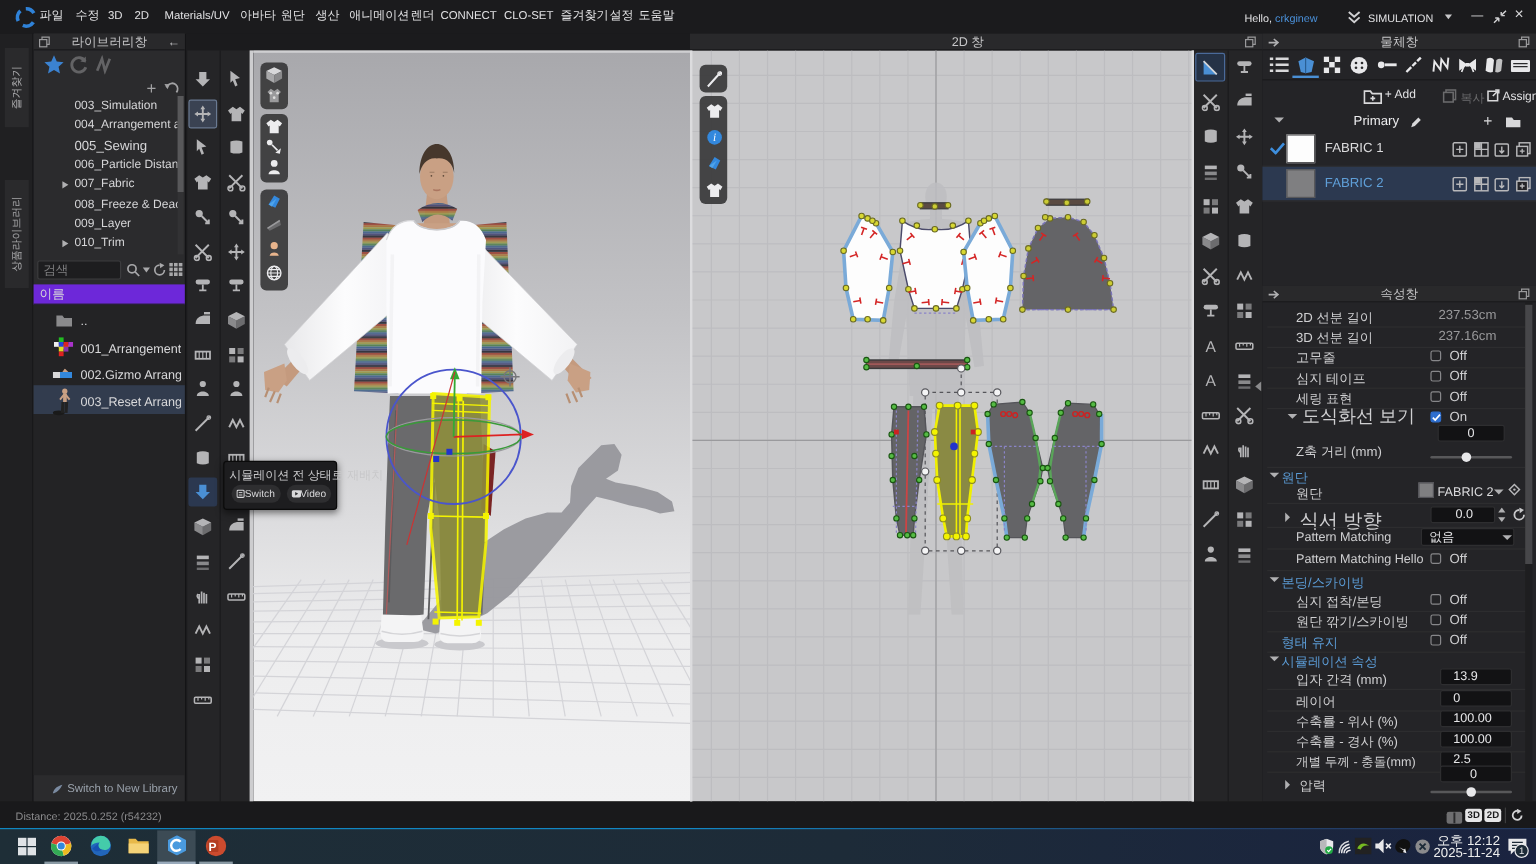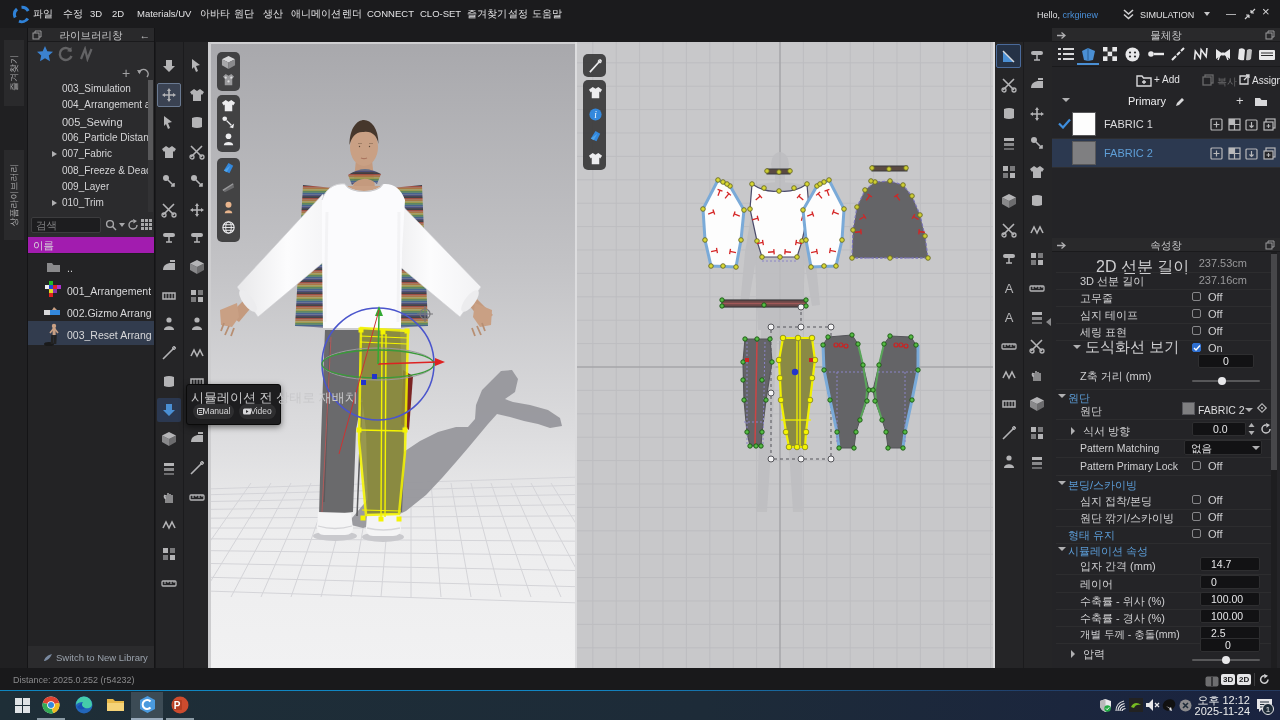--- a/index.html
+++ b/index.html
@@ -127,21 +127,21 @@
         <rect x="0" y="0" width="3" height="3" fill="#a8a8aa"></rect>
         <rect x="4" y="0" width="3" height="3" fill="#a8a8aa"></rect>
         <rect x="8" y="0" width="3" height="3" fill="#a8a8aa"></rect>
         <rect x="0" y="4" width="3" height="3" fill="#a8a8aa"></rect>
         <rect x="4" y="4" width="3" height="3" fill="#a8a8aa"></rect>
         <rect x="8" y="4" width="3" height="3" fill="#a8a8aa"></rect>
         <rect x="0" y="8" width="3" height="3" fill="#a8a8aa"></rect>
         <rect x="4" y="8" width="3" height="3" fill="#a8a8aa"></rect>
         <rect x="8" y="8" width="3" height="3" fill="#a8a8aa"></rect>
       </svg>
-<div class="abs" style="left:0px;top:209px;width:126px;height:17px;background:#a21caf;border-bottom:1px solid #1f1f21;color:#d8d8da;font-size:10.5px;line-height:17px;padding-left:5px">이름</div>
+<div class="abs" style="left:0px;top:209px;width:126px;height:17px;background:#6d28d9;border-bottom:1px solid #1f1f21;color:#d8d8da;font-size:10.5px;line-height:17px;padding-left:5px">이름</div>
 <div class="abs" style="left:0px;top:226px;width:126px;height:392px;background:#232325"></div>
 <svg class="abs" style="left:18px;top:233px" width="15" height="12" viewBox="0 0 15 12">
         <path d="M1 2 L6 2 L7.5 4 L14 4 L14 11 L1 11 Z" fill="#8a8a8c"></path>
       </svg>
 <span class="abs" style="left:39px;top:234px;color:#d8d8da;font-size:10.5px;white-space:nowrap;overflow:hidden;max-width:84px;display:inline-block">..</span>
 <svg class="abs" style="left:17px;top:253px" width="16" height="16" viewBox="0 0 16 16">
         <path d="M2 6 L14 6 L10 10 L5 10 Z" fill="#cc8822"></path>
         <rect x="4" y="0" width="4" height="4" fill="#22bb22"></rect>
         <rect x="0" y="4" width="4" height="4" fill="#eeeeee"></rect>
         <rect x="4" y="4" width="4" height="4" fill="#2244dd"></rect>
@@ -500,22 +500,22 @@
         <polygon points="234,320 224,316 224,324" fill="#dd2222"></polygon>
 <line x1="167" y1="322" x2="168" y2="272" stroke="#33aa33" stroke-width="1.5"></line>
         <polygon points="168,264 164,274 172,274" fill="#33aa33"></polygon>
 <line x1="168" y1="268" x2="128" y2="412" stroke="#cc3333" stroke-width="1"></line>
 <rect x="161" y="332" width="5" height="5" fill="#2233cc"></rect>
         <rect x="150" y="338" width="5" height="5" fill="#2233cc"></rect>
 <circle cx="214" cy="272" r="5" fill="none" stroke="#77777a" stroke-width="1.2"></circle>
         <path d="M 214 264 V 280 M 206 272 H 222" stroke="#77777a" stroke-width="1.2"></path>
 </svg>
 <div class="abs" style="left:30px;top:356px;width:95px;height:41px;background:#1d1d1f;border:1px solid #0a0a0a;border-radius:3px;box-shadow:0 2px 6px rgba(0,0,0,.5)"></div>
-<div class="abs" style="left:35px;top:361px;width:90px;color:#c8c8ca;font-size:13px;white-space:nowrap">시뮬레이션 전 상태로 재배치</div>
-<div class="abs" style="left:37px;top:376px;width:41px;height:15px;background:#2e2e30;border-radius:8px;color:#d8d8da;font-size:8.5px;line-height:15px;text-align:center;padding-left:6px">Manual</div>
+<div class="abs" style="left:35px;top:361px;width:90px;color:#c8c8ca;font-size:10px;white-space:nowrap">시뮬레이션 전 상태로 재배치</div>
+<div class="abs" style="left:37px;top:376px;width:41px;height:15px;background:#2e2e30;border-radius:8px;color:#d8d8da;font-size:8.5px;line-height:15px;text-align:center;padding-left:6px">Switch</div>
       <svg class="abs" style="left:41px;top:380px" width="7" height="7" viewBox="0 0 7 7">
         <rect x="0.5" y="0.5" width="6" height="6" rx="1" fill="none" stroke="#d8d8da" stroke-width="1"></rect>
         <path d="M2 2.5 H5 M2 4.5 H5" stroke="#d8d8da" stroke-width="0.8"></path>
       </svg>
 <div class="abs" style="left:83px;top:376px;width:37px;height:15px;background:#2e2e30;border-radius:8px;color:#d8d8da;font-size:8.5px;line-height:15px;text-align:center;padding-left:7px">Video</div>
       <svg class="abs" style="left:87px;top:380px" width="8" height="7" viewBox="0 0 8 7">
         <rect x="0" y="0.5" width="8" height="6" rx="1.5" fill="#d8d8da"></rect>
         <path d="M3 2 L5.5 3.5 L3 5 Z" fill="#2e2e30"></path>
       </svg>
 <div class="abs" style="left:61px;top:24px;width:23px;height:39.0px;background:rgba(56,56,58,0.92);border-radius:5px"></div>
@@ -577,20 +577,26 @@
           <circle cx="8" cy="8" r="6" fill="none" stroke="#ececee" stroke-width="1.2"></circle>
           <ellipse cx="8" cy="8" rx="3" ry="6" fill="none" stroke="#ececee" stroke-width="1"></ellipse>
           <path d="M2 8 H14 M3 5 H13 M3 11 H13" stroke="#ececee" stroke-width="1"></path>
         </svg>
       </div>
 </div>
 
 <div class="abs" id="vp2d">
   <div class="abs" style="left:0;top:14px;width:2px;height:626px;background:#dcdcde;z-index:5"></div>
   <div class="abs" style="left:418px;top:14px;width:2px;height:626px;background:#dcdcde;z-index:5"></div>
+  <div class="ptitle" style="position:relative;padding-right:14px">2D 창
+    <svg class="abs" style="right:5px;top:2px" width="10" height="10" viewBox="0 0 10 10">
+          <rect x="1" y="3" width="6" height="6" fill="none" stroke="#9a9a9c"></rect>
+          <path d="M3 3 V1 H9 V7 H7" fill="none" stroke="#9a9a9c"></path>
+        </svg>
+  </div>
   <svg class="abs" style="left:0;top:14px" width="420" height="626" viewBox="0 0 420 626">
 <rect width="420" height="626" fill="#c8c8ca"></rect>
 <g stroke="#bdbdc0" stroke-width="1">
           <line x1="-5.6" y1="0" x2="-5.6" y2="626"></line>
           <line x1="17.8" y1="0" x2="17.8" y2="626"></line>
           <line x1="41.2" y1="0" x2="41.2" y2="626"></line>
           <line x1="64.6" y1="0" x2="64.6" y2="626"></line>
           <line x1="88.0" y1="0" x2="88.0" y2="626"></line>
           <line x1="111.4" y1="0" x2="111.4" y2="626"></line>
           <line x1="134.8" y1="0" x2="134.8" y2="626"></line>
@@ -1266,21 +1272,21 @@
       </svg>
     </div>
 
 <div class="abs" id="propwin">
       <div class="ptitle" style="position:relative">속성창<svg class="abs" style="left:5px;top:3px" width="10" height="9" viewBox="0 0 10 9">
           <path d="M0 4.5 H7 M4.5 1.5 L8 4.5 L4.5 7.5" stroke="#b0b0b2" stroke-width="1.3" fill="none"></path>
         </svg><svg class="abs" style="right:5px;top:2px" width="10" height="10" viewBox="0 0 10 10">
           <rect x="1" y="3" width="6" height="6" fill="none" stroke="#9a9a9c"></rect>
           <path d="M3 3 V1 H9 V7 H7" fill="none" stroke="#9a9a9c"></path>
         </svg></div>
-<span class="plabel" style="left:44px;top:19px;color:#cfcfd1;font-size:16px">2D 선분 길이</span>
+<span class="plabel" style="left:28px;top:19px;color:#cfcfd1;font-size:11px">2D 선분 길이</span>
 <span class="pvalue" style="left:120px;top:19px;width:75px">237.53cm</span>
 <div class="rowline" style="left:4px;top:34px;width:218px"></div>
 <span class="plabel" style="left:28px;top:36px;color:#cfcfd1;font-size:11px">3D 선분 길이</span>
 <span class="pvalue" style="left:120px;top:36px;width:75px">237.16cm</span>
 <div class="rowline" style="left:4px;top:51px;width:218px"></div>
 <span class="plabel" style="left:28px;top:53px;color:#cfcfd1;font-size:11px">고무줄</span>
 <div class="chk" style="left:140px;top:54px"></div>
 <span class="offtxt" style="left:156px;top:53px">Off</span>
 <div class="rowline" style="left:4px;top:68px;width:218px"></div>
 <span class="plabel" style="left:28px;top:70px;color:#cfcfd1;font-size:11px">심지 테이프</span>
@@ -1308,57 +1314,57 @@
 <span class="plabel" style="left:28px;top:166px;color:#cfcfd1;font-size:11px">원단</span>
 <div class="abs" style="left:130px;top:164px;width:13px;height:13px;background:#7f7f81;border:1px solid #55555a"></div>
 <span class="plabel" style="left:146px;top:166px;color:#dcdcde;font-size:10.5px">FABRIC 2</span>
 <div class="tri" style="left:193px;top:170px;border-top:4.5px solid #b0b0b2;border-left:4px solid transparent;border-right:4px solid transparent"></div>
 <svg class="abs" style="left:204px;top:164px" width="12" height="12" viewBox="0 0 12 12">
         <rect x="3" y="3" width="6" height="6" transform="rotate(45 6 6)" fill="none" stroke="#b8b8ba" stroke-width="1.2"></rect>
         <circle cx="6" cy="6" r="1" fill="#b8b8ba"></circle>
       </svg>
 <div class="rowline" style="left:4px;top:181px;width:218px"></div>
 <div class="tri" style="left:19px;top:189px;border-left:4.5px solid #b0b0b2;border-top:4px solid transparent;border-bottom:4px solid transparent"></div>
-<span class="plabel" style="left:31px;top:186px;color:#cfcfd1;font-size:11px">식서 방향</span>
+<span class="plabel" style="left:31px;top:186px;color:#cfcfd1;font-size:16px">식서 방향</span>
 <div class="pbox" style="left:140px;top:184px;width:54px;height:14px;padding-left:20px">0.0</div>
 <svg class="abs" style="left:196px;top:185px" width="7" height="12" viewBox="0 0 7 12">
         <path d="M3.5 0 L6.5 4 H0.5 Z" fill="#b0b0b2"></path>
         <path d="M3.5 12 L0.5 8 H6.5 Z" fill="#b0b0b2"></path>
       </svg>
 <svg class="abs" style="left:208px;top:185px" width="12" height="12" viewBox="0 0 12 12">
         <path d="M10 6 A4 4 0 1 1 6 2" fill="none" stroke="#c8c8ca" stroke-width="1.5"></path>
         <path d="M6 0 L10 2 L6.5 4.8 Z" fill="#c8c8ca"></path>
       </svg>
 <div class="rowline" style="left:4px;top:201px;width:218px"></div>
 <span class="plabel" style="left:28px;top:204px;color:#cfcfd1;font-size:10.5px">Pattern Matching</span>
 <div class="pbox" style="left:132px;top:202px;width:78px;height:15px;padding-left:6px;line-height:14px">없음</div>
 <div class="tri" style="left:200px;top:208px;border-top:4.5px solid #b0b0b2;border-left:4px solid transparent;border-right:4px solid transparent"></div>
 <div class="rowline" style="left:4px;top:219px;width:218px"></div>
-<span class="plabel" style="left:28px;top:222px;color:#cfcfd1;font-size:10.5px">Pattern Primary Lock</span>
+<span class="plabel" style="left:28px;top:222px;color:#cfcfd1;font-size:10.5px">Pattern Matching Hello</span>
 <div class="chk" style="left:140px;top:223px"></div>
 <span class="offtxt" style="left:156px;top:222px">Off</span>
 <div class="rowline" style="left:4px;top:237px;width:218px"></div>
 <div class="tri" style="left:6px;top:243px;border-top:4.5px solid #b0b0b2;border-left:4px solid transparent;border-right:4px solid transparent"></div>
 <span class="plabel" style="left:16px;top:240px;color:#5b9bd5;font-size:11px">본딩/스카이빙</span>
 <span class="plabel" style="left:28px;top:256px;color:#cfcfd1;font-size:11px">심지 접착/본딩</span>
 <div class="chk" style="left:140px;top:257px"></div>
 <span class="offtxt" style="left:156px;top:256px">Off</span>
 <div class="rowline" style="left:4px;top:271px;width:218px"></div>
 <span class="plabel" style="left:28px;top:273px;color:#cfcfd1;font-size:11px">원단 깎기/스카이빙</span>
 <div class="chk" style="left:140px;top:274px"></div>
 <span class="offtxt" style="left:156px;top:273px">Off</span>
 <div class="rowline" style="left:4px;top:288px;width:218px"></div>
 <span class="plabel" style="left:16px;top:290px;color:#5b9bd5;font-size:11px">형태 유지</span>
 <div class="chk" style="left:140px;top:291px"></div>
 <span class="offtxt" style="left:156px;top:290px">Off</span>
 <div class="rowline" style="left:4px;top:305px;width:218px"></div>
 <div class="tri" style="left:6px;top:309px;border-top:4.5px solid #b0b0b2;border-left:4px solid transparent;border-right:4px solid transparent"></div>
 <span class="plabel" style="left:16px;top:306px;color:#5b9bd5;font-size:11px">시뮬레이션 속성</span>
 <span class="plabel" style="left:28px;top:321px;color:#cfcfd1;font-size:11px">입자 간격 (mm)</span>
-<div class="pbox" style="left:148px;top:319px;width:60px;height:14px;padding-left:10px">14.7</div>
+<div class="pbox" style="left:148px;top:319px;width:60px;height:14px;padding-left:10px">13.9</div>
 <div class="rowline" style="left:4px;top:336px;width:218px"></div>
 <span class="plabel" style="left:28px;top:339px;color:#cfcfd1;font-size:11px">레이어</span>
 <div class="pbox" style="left:148px;top:337px;width:60px;height:14px;padding-left:10px">0</div>
 <div class="rowline" style="left:4px;top:354px;width:218px"></div>
 <span class="plabel" style="left:28px;top:356px;color:#cfcfd1;font-size:11px">수축률 - 위사 (%)</span>
 <div class="pbox" style="left:148px;top:354px;width:60px;height:14px;padding-left:10px">100.00</div>
 <div class="rowline" style="left:4px;top:371px;width:218px"></div>
 <span class="plabel" style="left:28px;top:373px;color:#cfcfd1;font-size:11px">수축률 - 경사 (%)</span>
 <div class="pbox" style="left:148px;top:371px;width:60px;height:14px;padding-left:10px">100.00</div>
 <div class="rowline" style="left:4px;top:388px;width:218px"></div>

